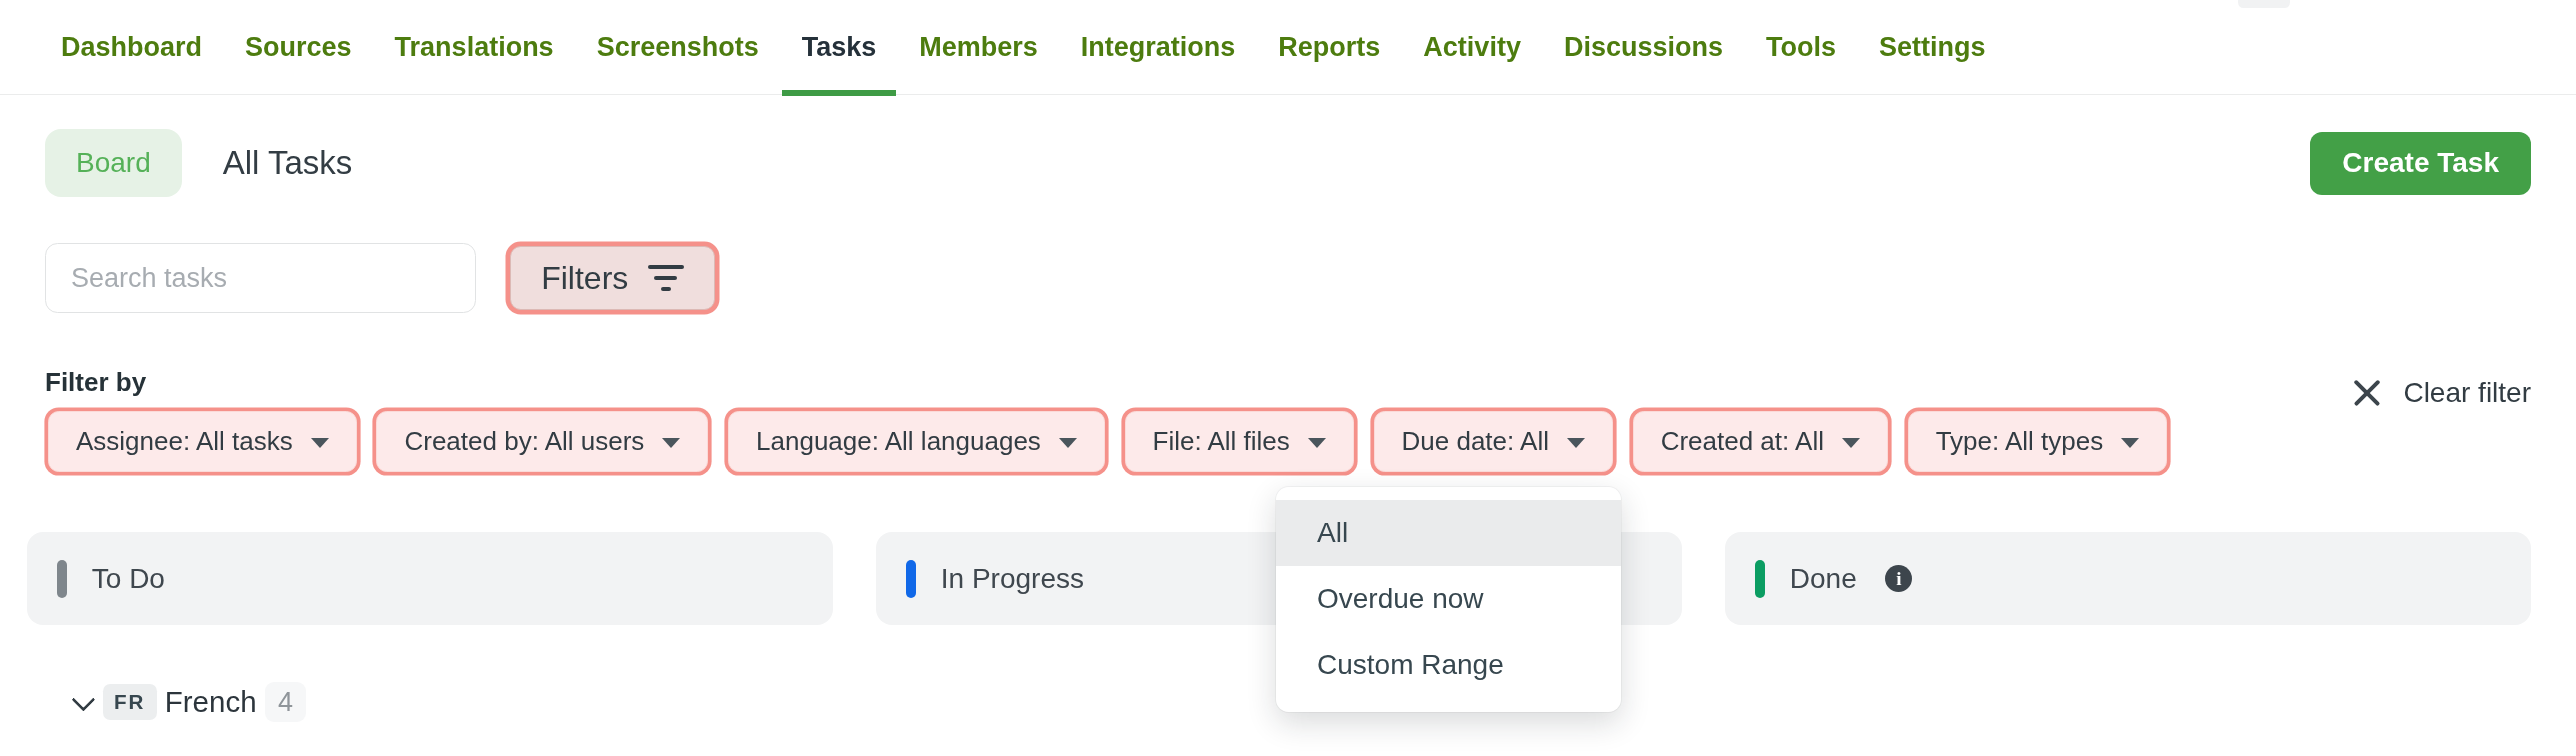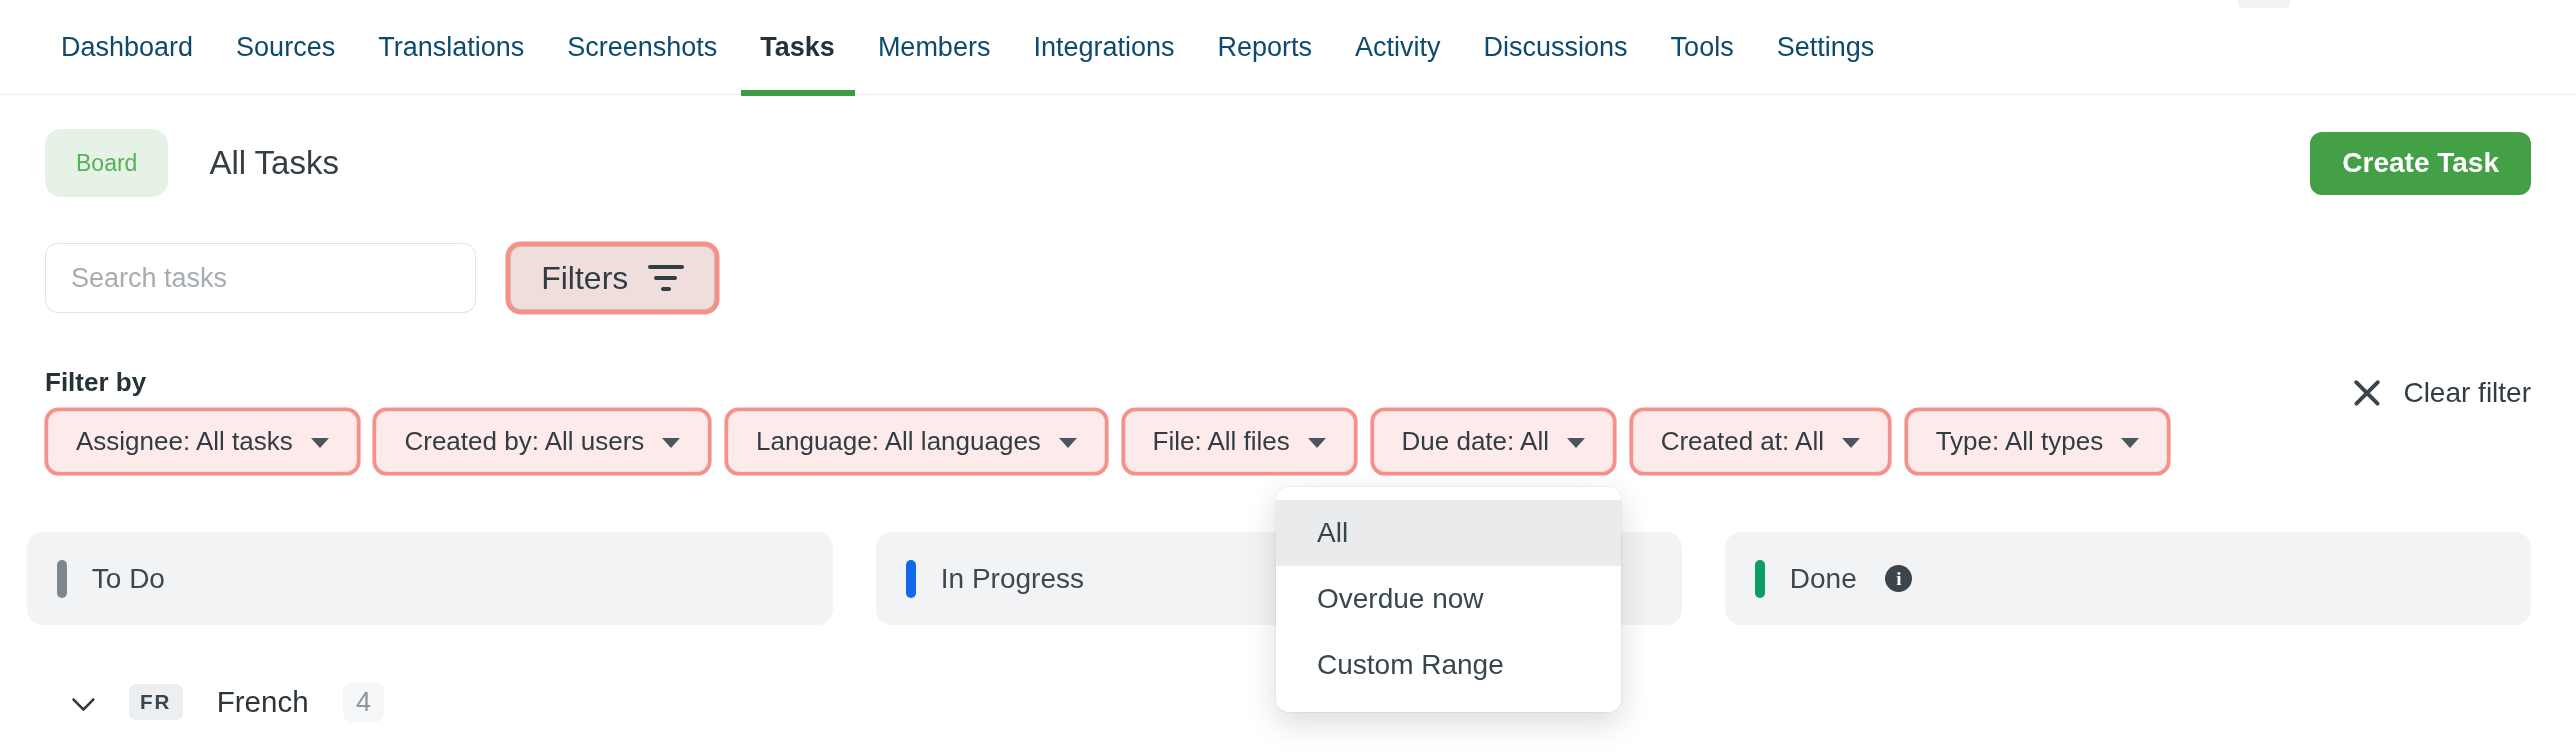--- a/index.html
+++ b/index.html
@@ -4,32 +4,32 @@
 <style>
   * { margin:0; padding:0; box-sizing:border-box; }
   html,body { width:2576px; height:757px; background:#ffffff;
     font-family:"Liberation Sans", sans-serif; color:#37474f; }
   .page { position:relative; width:2576px; height:757px; overflow:hidden; background:#fff; }
 
   
   .nav { position:absolute; top:0; left:0; right:0; height:95px;
     border-bottom:1.8px solid #ebecec; display:flex; align-items:center; gap:43px; padding-left:61px; }
   .nav-item { position:relative; height:100%; display:flex; align-items:center;
-    font-size:27px; color:#0c4a6e; cursor:pointer; white-space:nowrap; }
+    font-size:27px; color:#4d7c0f; cursor:pointer; white-space:nowrap;font-weight:bold; }
   .nav-item.active { font-weight:700; color:#25313a; }
   .nav-item.active::after { content:""; position:absolute; left:-19.7px; right:-19.7px;
     bottom:-1.8px; height:6.3px; background:#3e9b45; }
   .top-artifact { position:absolute; top:0; left:2238px; width:52px; height:8px;
     background:#f1f2f3; border-radius:0 0 5.4px 5.4px; }
 
   
   .toolbar { position:absolute; top:129px; left:45px; right:45px; height:68px;
     display:flex; align-items:center; }
   .board-btn { height:68px; padding:2px 31px; background:#e6f2e6; color:#55b158;
-    font-size:23px; border:none; border-radius:16px; display:flex; align-items:center; cursor:pointer; }
+    font-size:28px; border:none; border-radius:16px; display:flex; align-items:center; cursor:pointer; }
   .page-title { margin-left:41px; font-size:33px; color:#333d44; }
   .create-btn { margin-left:auto; height:63px; padding:0 32px; background:#43a047; color:#fff;
     font-weight:700; font-size:28px; border:none; border-radius:12px; display:flex; align-items:center; cursor:pointer; }
 
   
   .search-row { position:absolute; top:243px; left:45px; display:flex; align-items:center; gap:27px; }
   .search-input { width:431px; height:70px; border:1.8px solid #e1e3e4; border-radius:12.5px;
     padding:0 25px; font-size:27px; color:#333d44; font-family:"Liberation Sans",sans-serif; outline:none; }
   .search-input::placeholder { color:#a7acb1; }
   .filters-btn { height:64px; padding:4px 30px; background:#f0dedd; border:1.8px solid #dcb9b5;
@@ -68,21 +68,21 @@
 
   
   .menu { position:absolute; left:1276px; top:487px; width:345px; background:#ffffff;
     border-radius:12.5px; box-shadow:0 10.7px 30px rgba(25,30,35,.16), 0 0 0 0.9px rgba(0,0,0,.04);
     padding:13.4px 0; z-index:10; }
   .menu-item { height:66px; display:flex; align-items:center; padding:0 41px;
     font-size:28px; color:#37474f; cursor:pointer; }
   .menu-item.selected { background:#eaebec; }
 
   
-  .lang-row { position:absolute; top:678px; left:73px; height:48px; display:flex; align-items:center; gap:34px; }
+  .lang-row { position:absolute; top:678px; left:73px; height:48px; display:flex; align-items:center; gap:8px; }
   .chevron-icon { width:21.5px; height:21.5px; position:relative; cursor:pointer; margin-top:-7.2px; }
   .chevron-icon::before { content:""; position:absolute; left:1.8px; top:3.6px; width:14.3px; height:14.3px;
     border-left:3.6px solid #323c43; border-bottom:3.6px solid #323c43; transform:rotate(-45deg); border-radius:1.8px; }
   .lang-badge { background:#eceeef; border-radius:7.2px; padding:6.3px 11.6px; font-size:20.6px;
     font-weight:700; letter-spacing:1.8px; color:#37474f; }
   .lang-name { font-size:29.5px; color:#2c353c; font-weight:500; }
   .count-badge { background:#f6f7f8; border-radius:9px; padding:4.5px 13.4px; font-size:27px; color:#8f959a; }
 </style>
 </head>
 <body>

